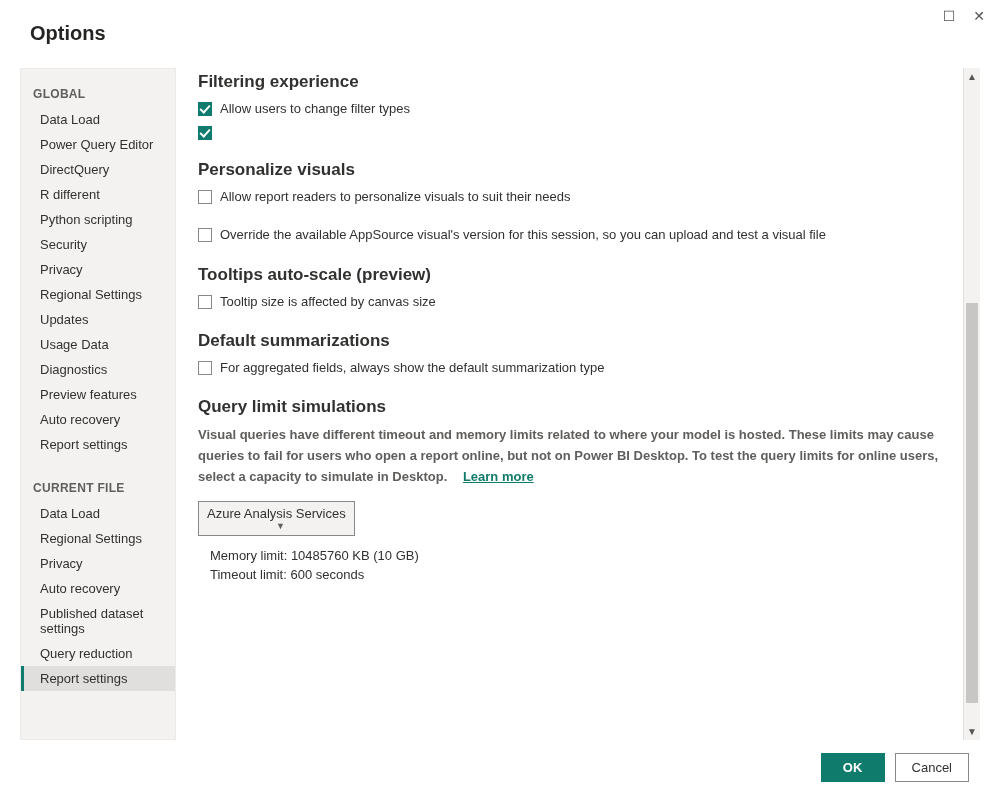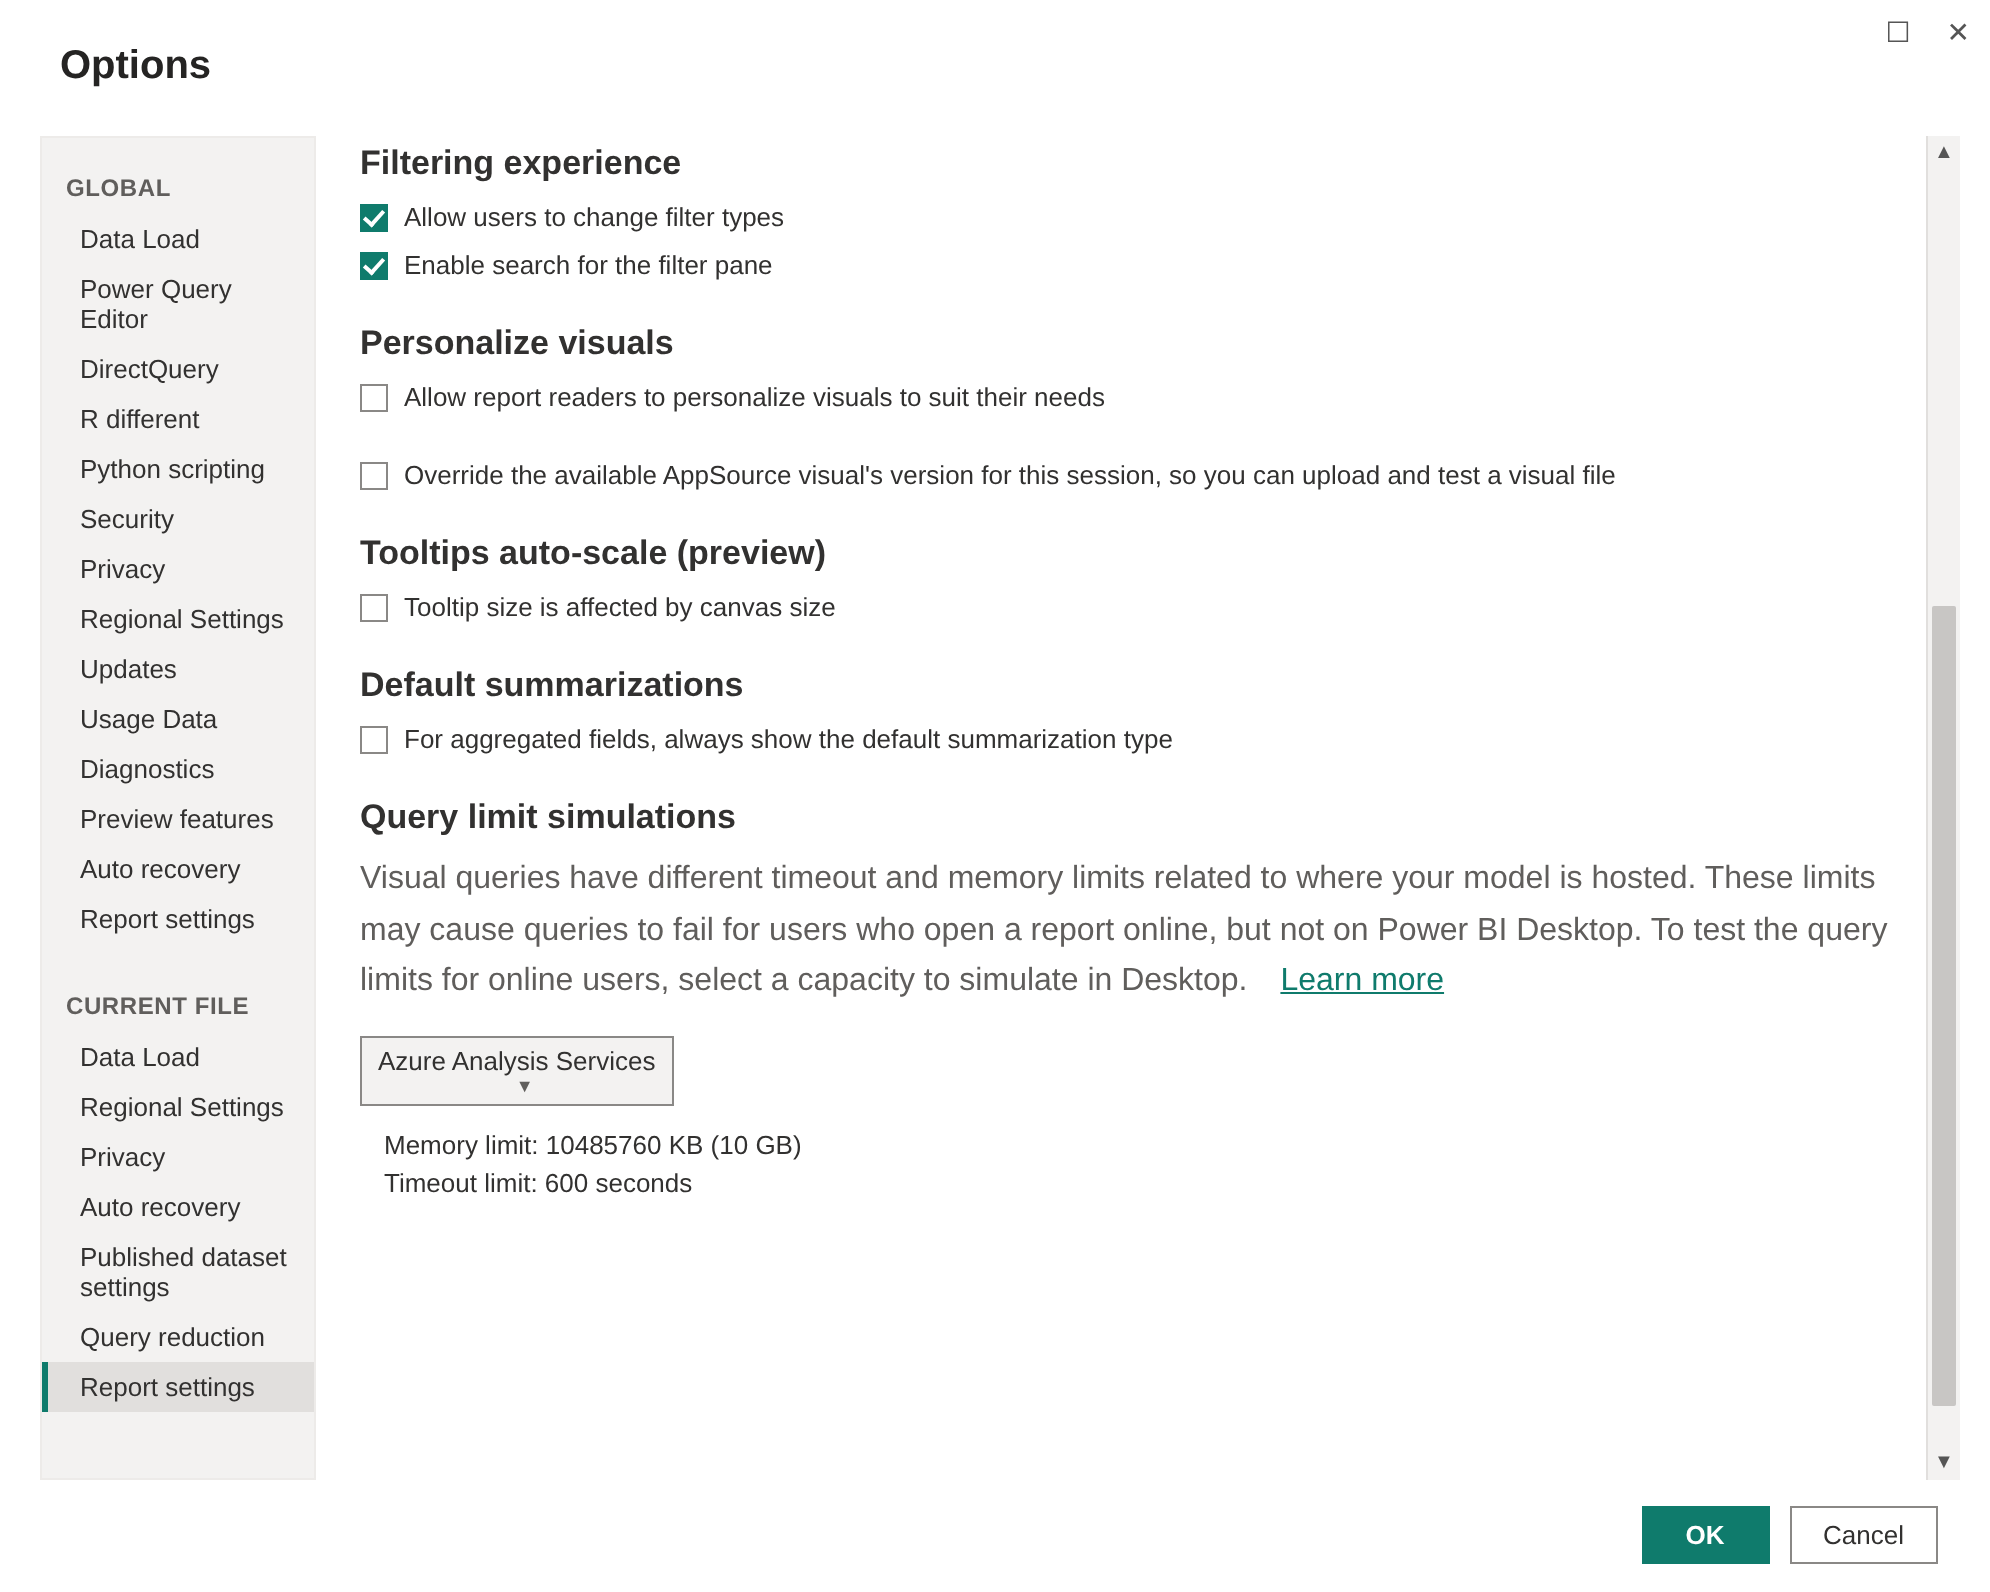--- a/index.html
+++ b/index.html
@@ -36,21 +36,21 @@
   }
   .body-area {
     position: absolute;
     top: 68px;
     left: 20px;
     right: 15px;
     bottom: 56px;
     display: flex;
   }
   .sidebar {
-    width: 138px;
+    width: 156px;
     background: #f3f2f1;
     border: 1px solid #edebe9;
     padding: 10px 0 10px 0;
     overflow-y: auto;
   }
   .sidebar-section-header {
     font-size: 12px;
     font-weight: 600;
     color: #605e5c;
     padding: 8px 12px 6px 12px;
@@ -138,24 +138,25 @@
     position: absolute;
     left: 3px;
     top: 0px;
     width: 4px;
     height: 8px;
     border: solid #fff;
     border-width: 0 2px 2px 0;
     transform: rotate(42deg);
   }
   .desc-text {
-    font-size: 16px;
+    font-size: 13px;
     color: #605e5c;
     line-height: 1.6;
     margin: 6px 0;
+    font-weight: bold;
   }
   .learn-more {
     color: #0f7b6c;
     text-decoration: underline;
     cursor: pointer;
     margin-left: 12px;
   }
   .dropdown {
     display: inline-flex;
     align-items: center;
@@ -243,21 +244,20 @@
     <div class="content">
 
       <div class="section-block">
         <div class="section-heading first">Filtering experience</div>
         <div class="checkbox-row">
           <span class="chk checked"></span>
           <span>Allow users to change filter types</span>
         </div>
         <div class="checkbox-row">
           <span class="chk checked"></span>
-          <span>Enable search for the filter pane</span>
         </div>
       </div>
 
 
       <div class="section-block">
         <div class="section-heading">Personalize visuals</div>
         <div class="checkbox-row">
           <span class="chk"></span>
           <span>Allow report readers to personalize visuals to suit their needs</span>
         </div>

